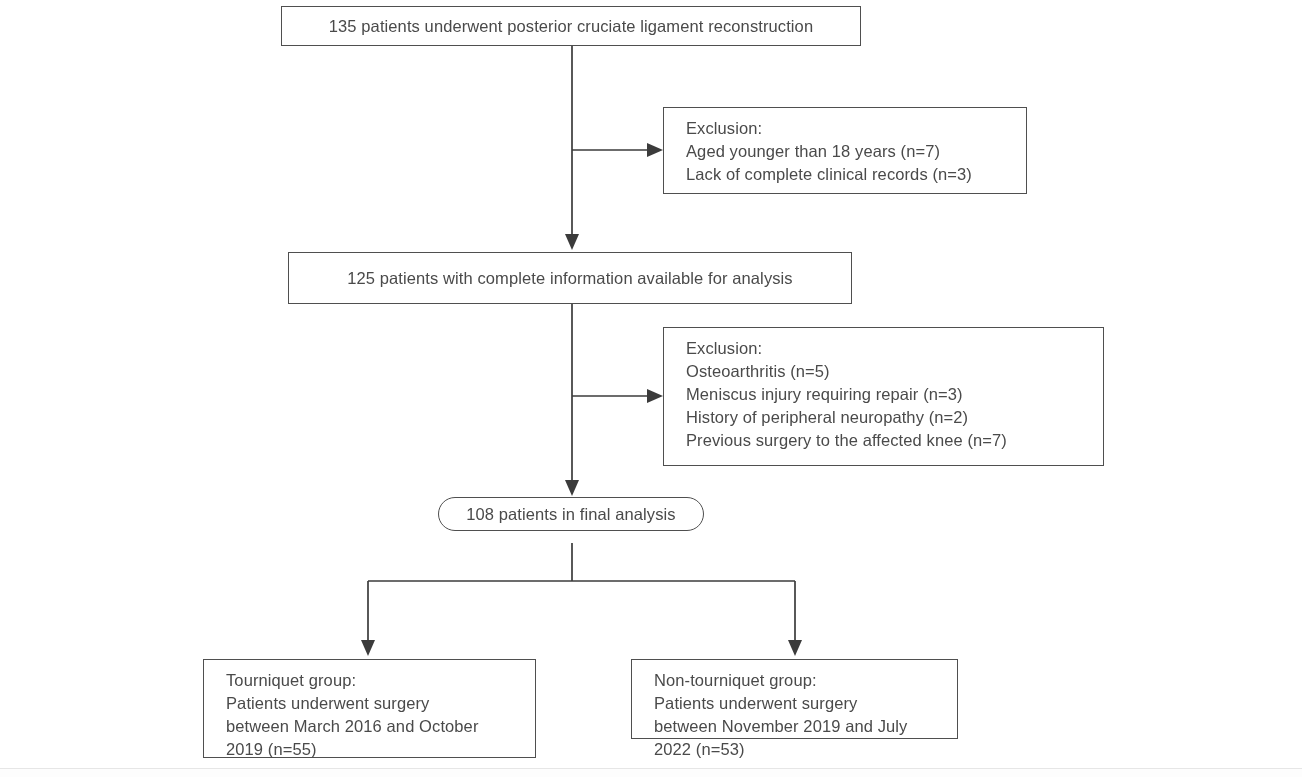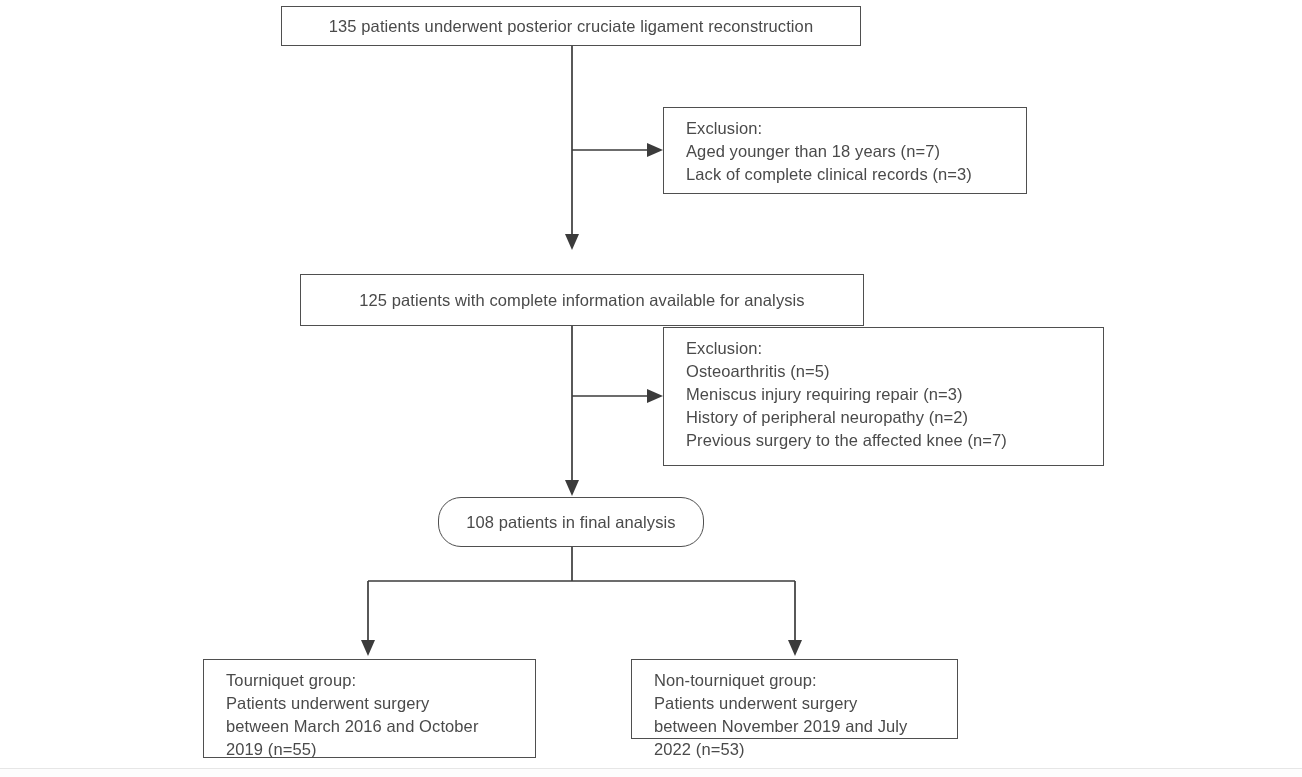--- a/index.html
+++ b/index.html
@@ -104,29 +104,29 @@
     <line x1="795" y1="581" x2="795" y2="648"></line>
     <polygon class="arrowhead" points="795,656 788,640 802,640"></polygon>
   </svg>
 
   <div class="node center" style="left:281px; top:6px; width:580px; height:40px;">135 patients underwent posterior cruciate ligament reconstruction</div>
 
   <div class="node left" style="left:663px; top:107px; width:364px; height:87px;">Exclusion:
 Aged younger than 18 years (n=7)
 Lack of complete clinical records (n=3)</div>
 
-  <div class="node center" style="left:300px; top:252px; width:564px; height:52px;margin-top:22px;">125 patients with complete information available for analysis</div>
+  <div class="node center" style="left:288px; top:252px; width:564px; height:52px;">125 patients with complete information available for analysis</div>
 
   <div class="node left" style="left:663px; top:327px; width:441px; height:139px;">Exclusion:
 Osteoarthritis (n=5)
 Meniscus injury requiring repair (n=3)
 History of peripheral neuropathy (n=2)
 Previous surgery to the affected knee (n=7)</div>
 
-  <div class="node center" style="left:438px; top:497px; width:266px; height:50px;border-radius:23px;">108 patients in final analysis</div>
+  <div class="node center" style="left:438px; top:497px; width:266px; height:34px;border-radius:23px;">108 patients in final analysis</div>
 
   <div class="node left" style="left:203px; top:659px; width:333px; height:99px;">Tourniquet group:
 Patients underwent surgery
 between March 2016 and October
 2019 (n=55)</div>
 
   <div class="node left" style="left:631px; top:659px; width:327px; height:80px;">Non-tourniquet group:
 Patients underwent surgery
 between November 2019 and July
 2022 (n=53)</div>

